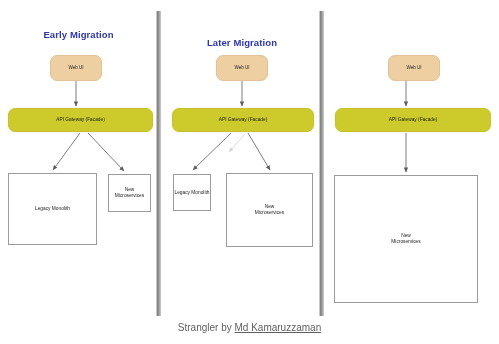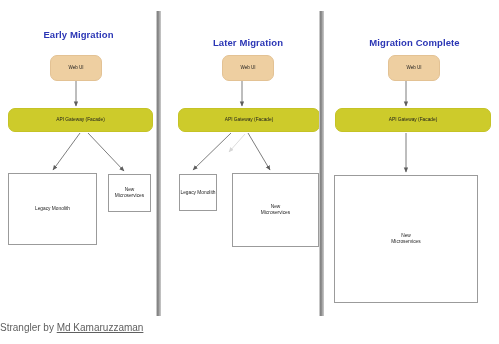--- a/index.html
+++ b/index.html
@@ -46,21 +46,21 @@
     background:#ffffff;border:1px solid #9b9b9b;
     font-size:4.8px;
   }
 
   
   #arrows{position:absolute;left:0;top:0;width:499px;height:344px;pointer-events:none;}
 
   
   .caption{
     position:absolute;left:0;top:322px;width:499px;
-    text-align:left;font-size:10px;color:#5f5f5f;
+    text-align:center;font-size:10px;color:#5f5f5f;
     font-family:"Liberation Sans","DejaVu Sans",sans-serif;
   }
   .caption .author{color:#5f5f5f;text-decoration:underline;}
 </style>
 </head>
 <body>
 
 <div id="canvas">
 
   <div class="panel" style="left:0px;width:157px;">
@@ -79,21 +79,21 @@
     </div>
 
     <div class="node node-box" style="left:108px;top:174px;width:43px;height:38px;white-space:pre-line;">
       <span>New
 Microservices</span>
     </div>
   </div>
 
   <div class="divider" style="left:156px;"></div>
 
-  <div class="panel" style="left:172px;width:152px;">
+  <div class="panel" style="left:166px;width:152px;">
     <div class="panel-title" style="top:37px;">Later Migration</div>
 
     <div class="node node-webui" style="left:50px;top:55px;width:52px;height:26px;">
       <span>Web UI</span>
     </div>
 
     <div class="node node-gateway" style="left:6px;top:108px;width:142px;height:24px;">
       <span>API Gateway (Facade)</span>
     </div>
 
@@ -103,21 +103,20 @@
 
     <div class="node node-box" style="left:60px;top:173px;width:87px;height:74px;white-space:pre-line;">
       <span>New
 Microservices</span>
     </div>
   </div>
 
   <div class="divider" style="left:319px;"></div>
 
   <div class="panel" style="left:330px;width:169px;">
-    <div class="panel-title" style="top:37px;">Migration Complete</div>
 
     <div class="node node-webui" style="left:58px;top:55px;width:52px;height:26px;">
       <span>Web UI</span>
     </div>
 
     <div class="node node-gateway" style="left:5px;top:108px;width:156px;height:24px;">
       <span>API Gateway (Facade)</span>
     </div>
 
     <div class="node node-box" style="left:4px;top:175px;width:144px;height:128px;white-space:pre-line;">

